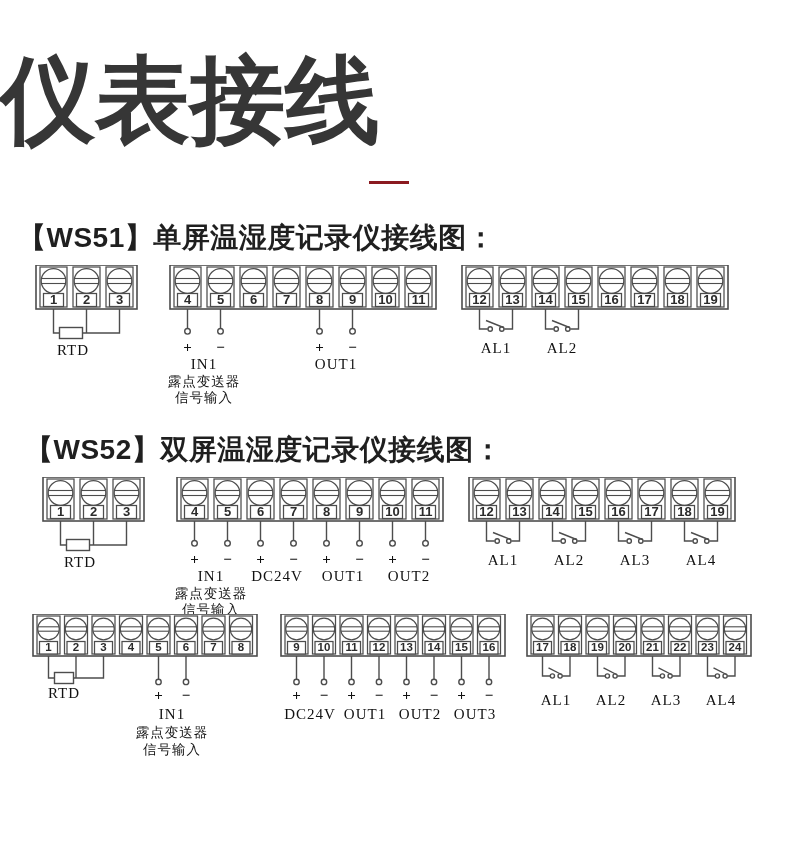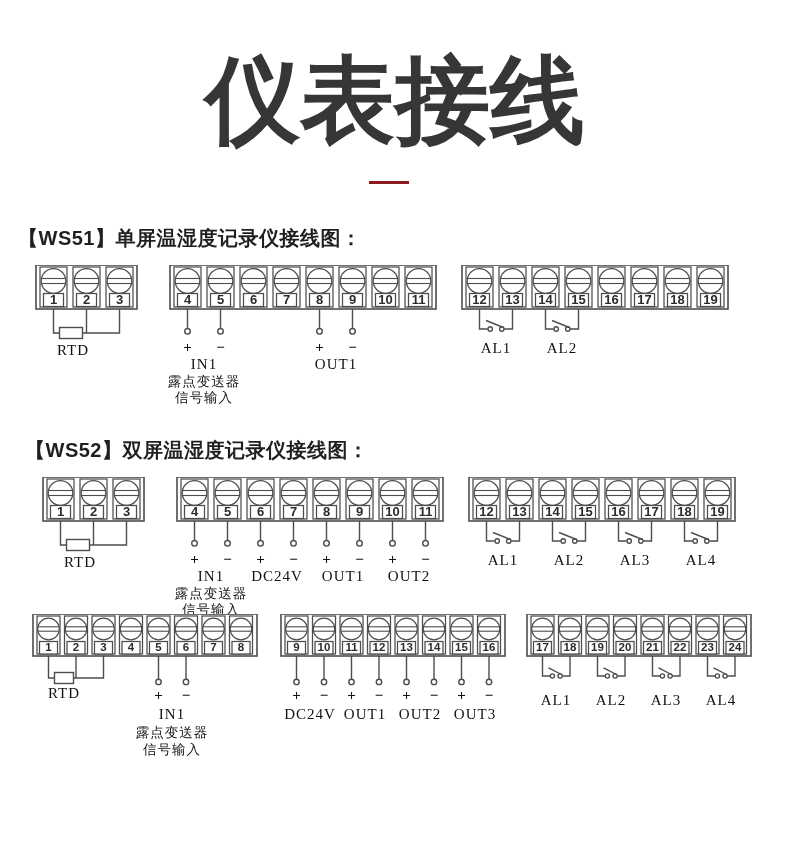--- a/index.html
+++ b/index.html
@@ -1,23 +1,23 @@
 <!DOCTYPE html>
 <html><head>
 <meta charset="utf-8">
 <style>
   html,body{margin:0;padding:0;background:#fff;}
   .page{position:relative;width:790px;height:854px;background:#ffffff;overflow:hidden;
         font-family:"Liberation Sans",sans-serif;}
-  .main-title{position:absolute;top:48px;left:0;width:100%;text-align:center;
+  .main-title{position:absolute;top:48px;left:0;width:100%;text-align:left;
         font-size:95px;line-height:105px;font-weight:900;color:#363636;letter-spacing:0;}
   .title-underline{position:absolute;top:181px;left:369px;width:40px;height:3px;background:#8b1a20;}
   .section{position:absolute;left:0;width:790px;}
   .sec-ws51{top:224px;} .sec-ws52{top:436px;padding-left:7px;} .sec-ws53{top:614px;}
-  .sec-heading{margin:0 0 13px 18px;font-size:20px;line-height:28px;font-weight:600;
+  .sec-heading{margin:0 0 13px 18px;font-size:28px;line-height:28px;font-weight:600;
         color:#1f1f1f;letter-spacing:0.5px;}
   svg.diagram{display:block;}
   .blk{fill:#fff;stroke:#4d4d4d;stroke-width:1.6;}
   #cellL rect,#cellL circle,#cellS rect,#cellS circle{fill:#fff;stroke:#4d4d4d;stroke-width:1.25;}
   #cellL line,#cellS line{stroke:#4d4d4d;stroke-width:1.1;}
   .wire{fill:none;stroke:#4d4d4d;stroke-width:1.4;}
   .node{fill:#fff;stroke:#4d4d4d;stroke-width:1.4;}
   .res{fill:#fff;stroke:#4d4d4d;stroke-width:1.4;}
   .tnum{font:bold 13px "Liberation Sans",sans-serif;fill:#2b2b2b;text-anchor:middle;}
   .tnumS{font:bold 11.5px "Liberation Sans",sans-serif;fill:#2b2b2b;text-anchor:middle;}

